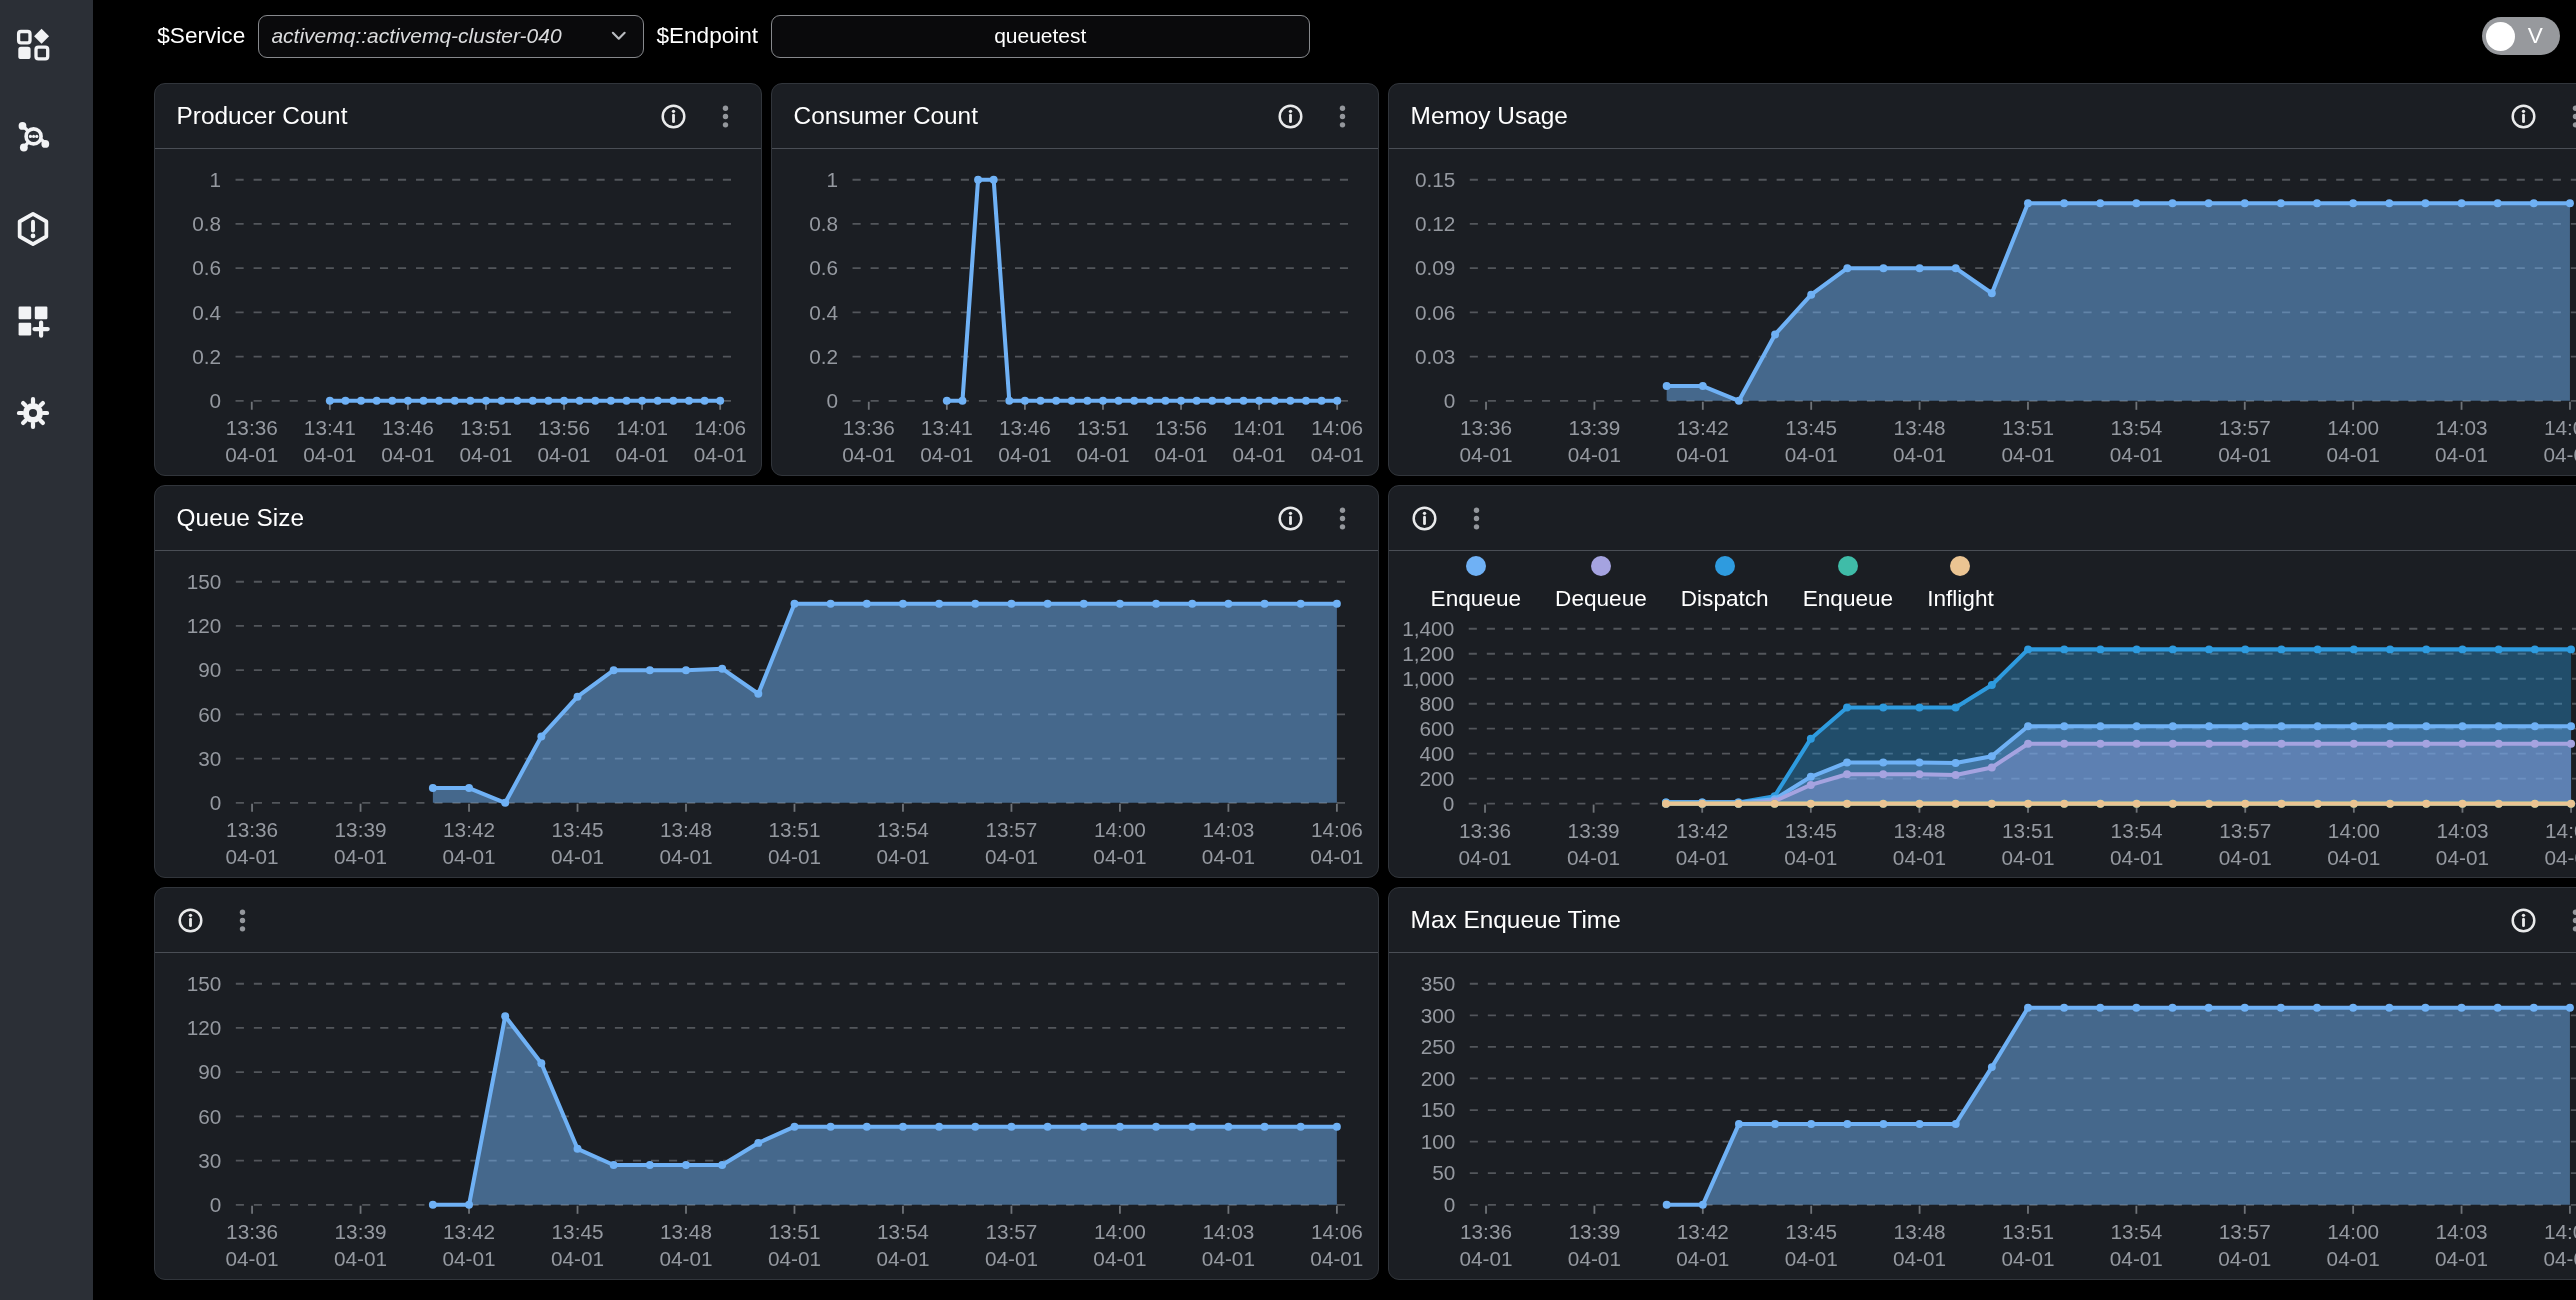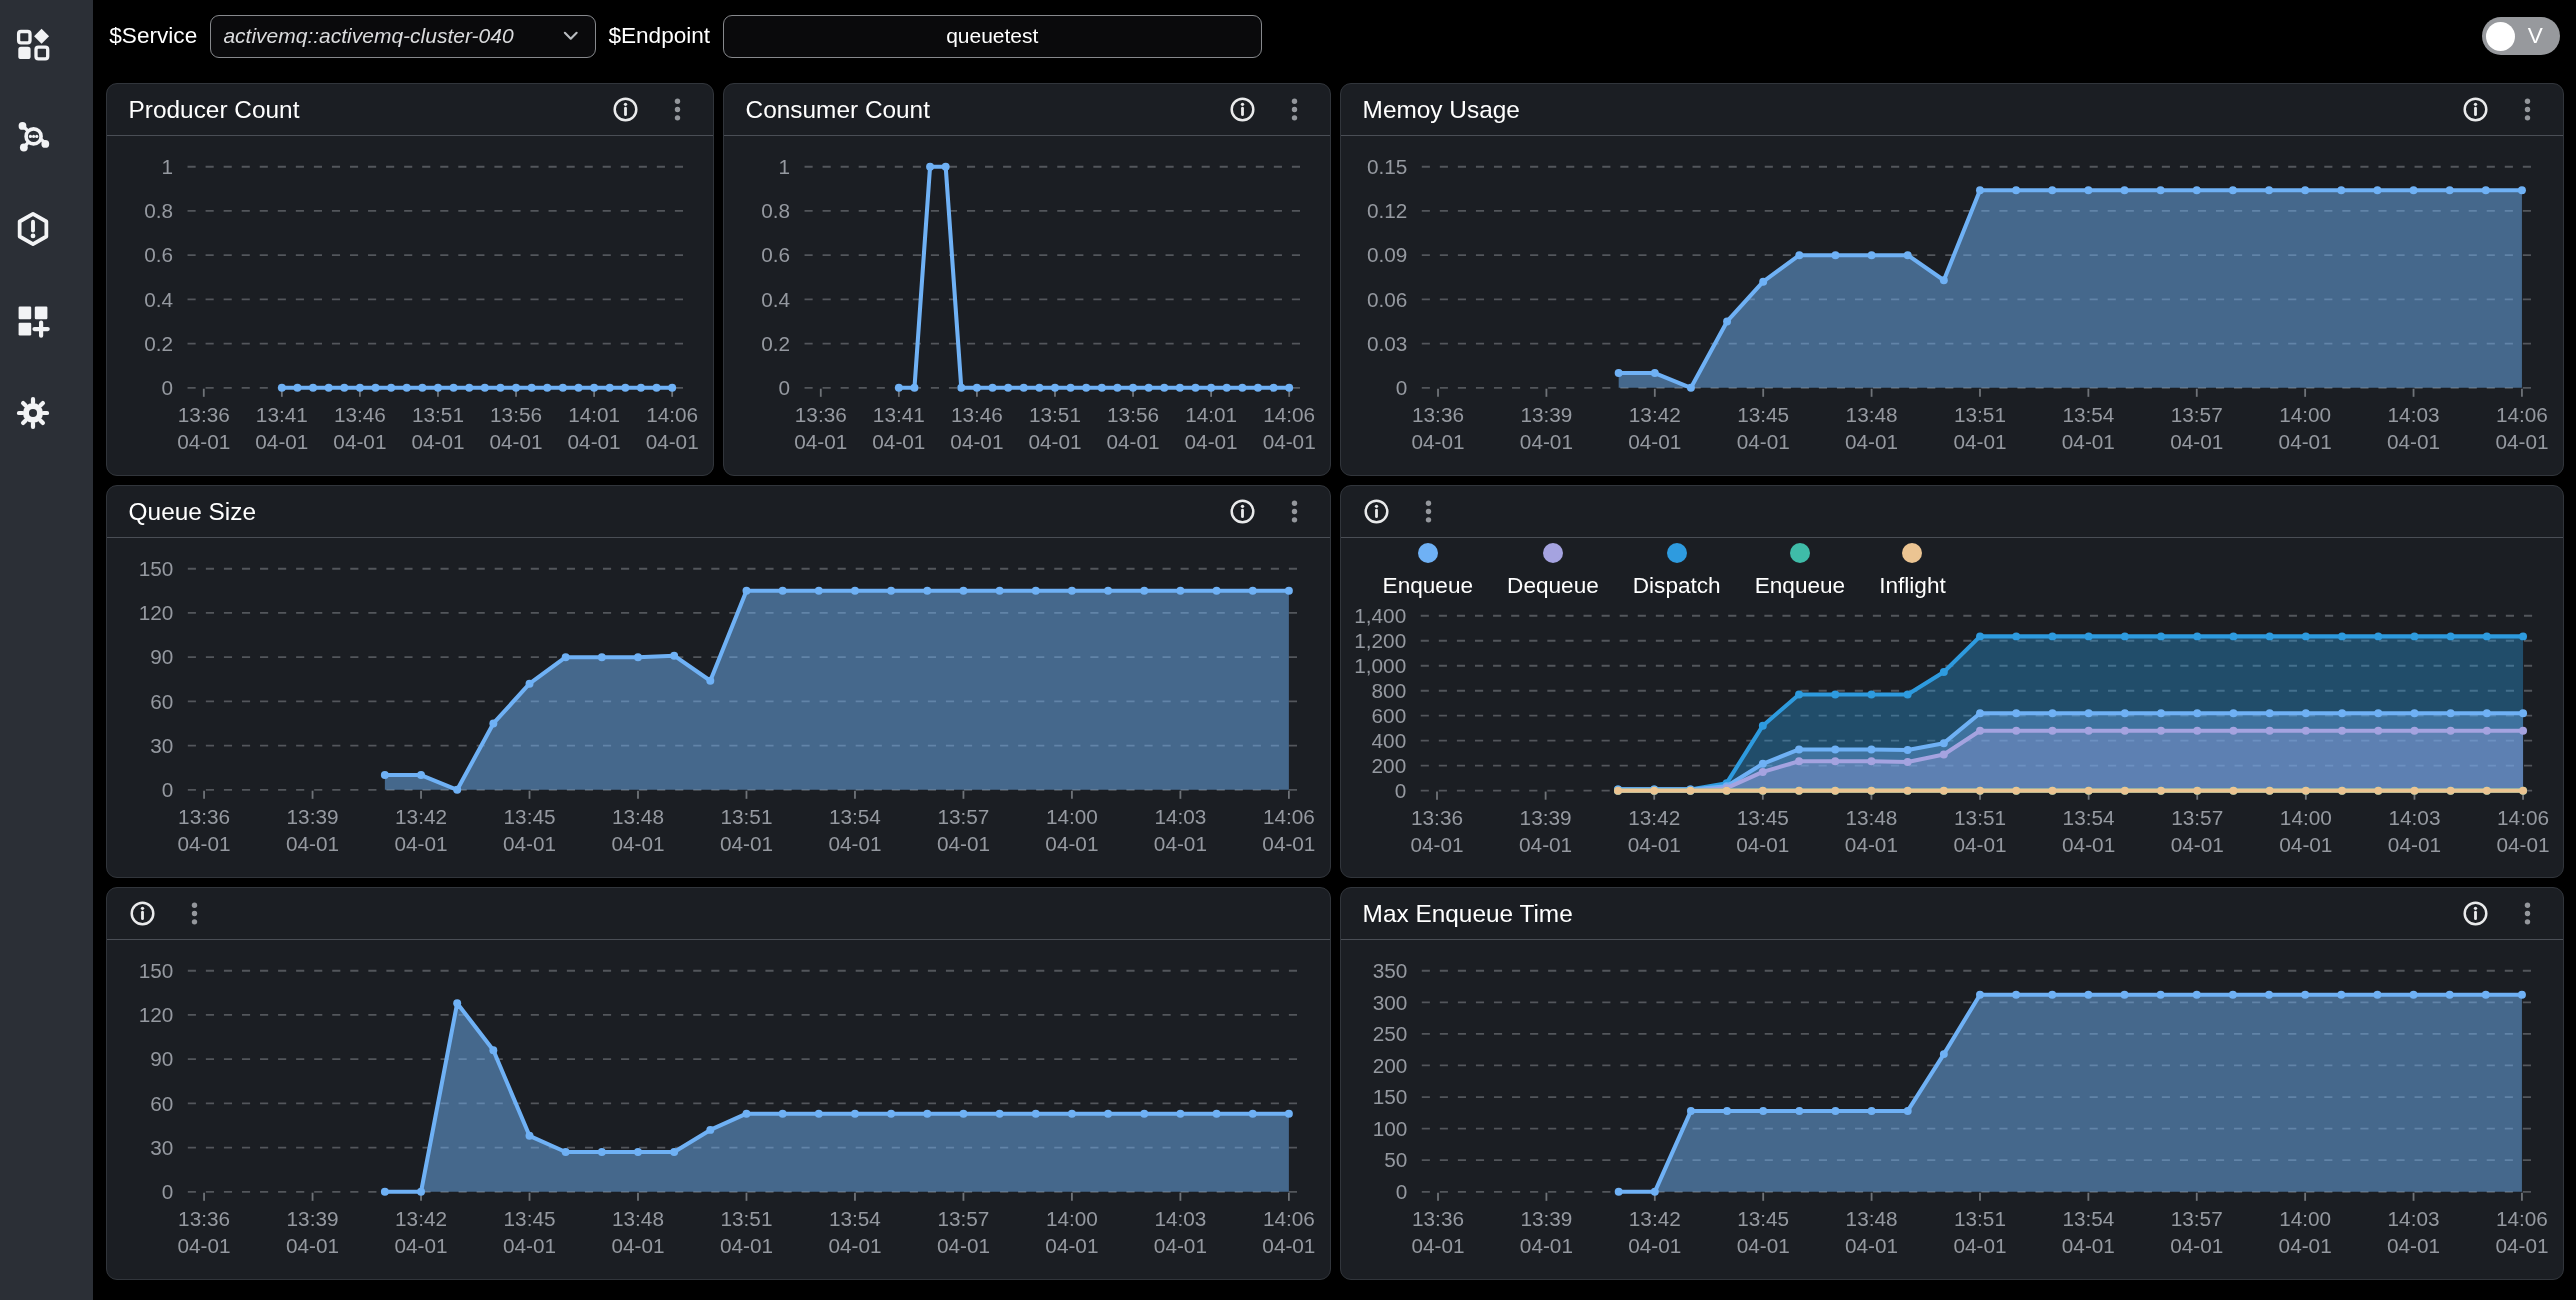--- a/index.html
+++ b/index.html
@@ -6,21 +6,21 @@
   html,body { width:2576px; height:1301px; background:#000; overflow:hidden;
               font-family:"Liberation Sans", sans-serif; }
   .app { display:flex; width:100%; height:100%; }
 
   
   .sidebar { width:93px; background:#2b2f36; padding:27px 0 0 15.4px;
              display:flex; flex-direction:column; gap:56px; flex:none; }
   .side-btn { width:36px; height:36px; color:#f2f3f5; cursor:pointer; }
   .side-btn svg { width:36px; height:36px; display:block; }
 
-  .main { flex:1; display:flex; flex-direction:column; min-width:0; }
+  .main { flex:1; display:flex; flex-direction:column; min-width:0;padding-left:48px; }
 
   
   .topbar { height:72px; background:#000; display:flex; align-items:center;
             padding:0 16.3px; gap:12.6px; flex:none; }
   .var-label { color:#fff; font-size:22.6px; }
   .select { width:386px; height:43px; border:1.8px solid #87898d; border-radius:9px;
             background:#0a0a0c; display:flex; align-items:center; padding:0 12.6px; gap:5.4px;font-style:italic; }
   .select-value { color:#dadbdd; font-size:21px; white-space:nowrap; overflow:hidden; flex:1; }
   .select svg { flex:none; }
   .endpoint-input { width:539px; height:43px; border:1.8px solid #87898d; border-radius:9px;
@@ -30,21 +30,21 @@
             display:flex; align-items:center; padding:4.5px; cursor:pointer; }
   .knob { width:29px; height:29px; border-radius:50%; background:#fff; flex:none; }
   .toggle-label { flex:1; text-align:center; color:#fff; font-size:22.6px; }
 
   
   .grid { display:grid; grid-template-columns:608px 608px 1224px; grid-auto-rows:393px;
           gap:9px; padding:11px 12.6px; }
   .panel { background:#1b1e23; border:1.8px solid #31353b; border-radius:11px;
            display:flex; flex-direction:column; overflow:hidden; }
   .panel.span2 { grid-column:span 2; }
-  .panel-header { height:52px; flex:none; display:flex; align-items:center;
+  .panel-header { height:65px; flex:none; display:flex; align-items:center;
                   padding:0 22px; border-bottom:1.8px solid #4a4e55; }
   .panel-title { color:#fff; font-size:24.4px; font-weight:500; flex:1; }
   .panel-actions { display:flex; align-items:center; gap:25px; }
   .panel-actions span { display:block; width:27px; height:27px; cursor:pointer; }
   .panel-actions svg { width:27px; height:27px; display:block; }
   .panel-body { flex:1; display:flex; flex-direction:column; min-height:0; }
 
   .legend { height:51px; flex:none; display:flex; align-items:center; gap:34px;
             padding:14.5px 0 0 42px; }
   .legend-item { display:flex; align-items:center; gap:10px; color:#fff; font-size:22.6px;

